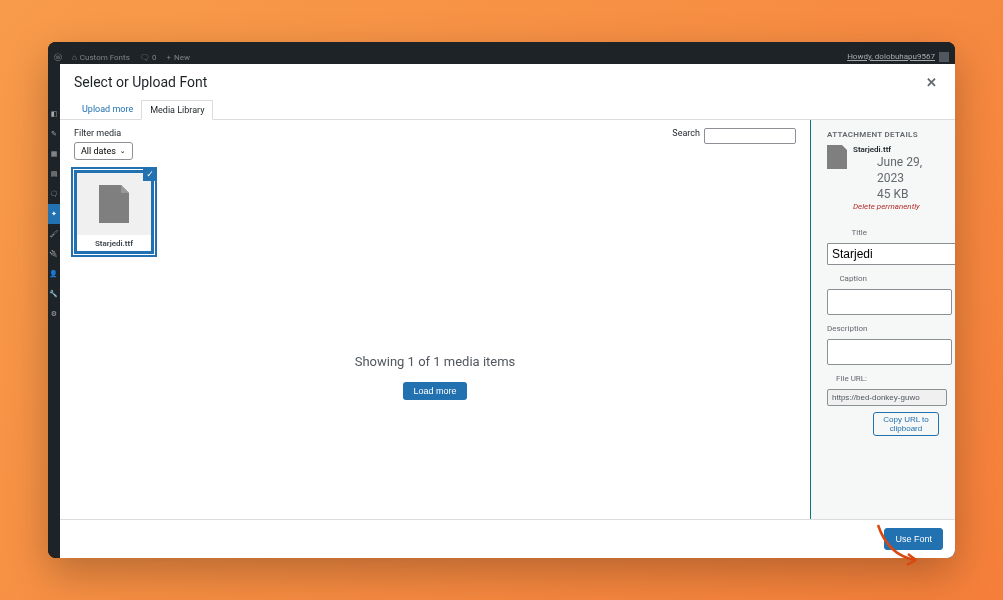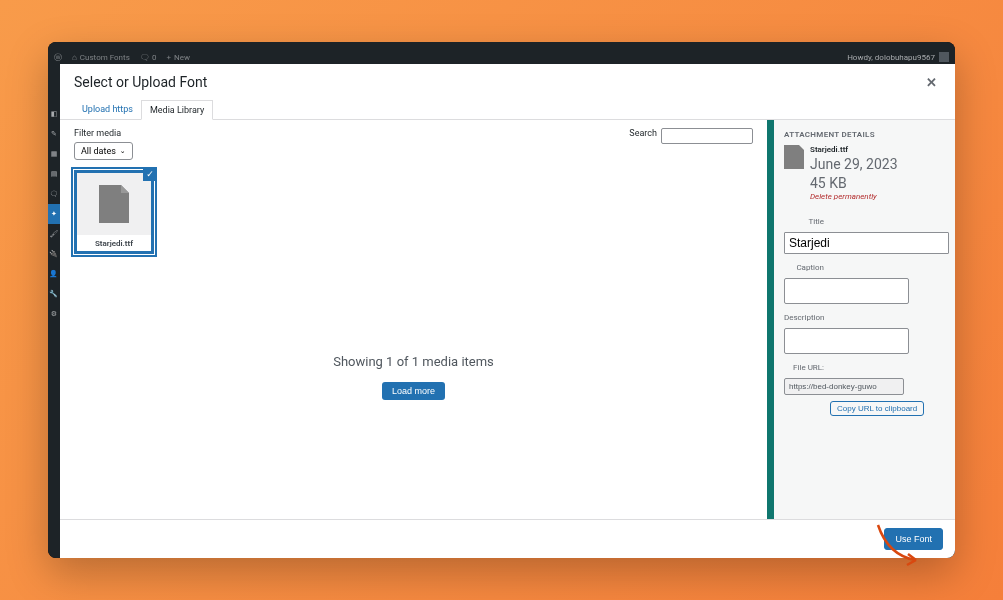--- a/index.html
+++ b/index.html
@@ -31,21 +31,21 @@
   background: #1d2327;
   display: flex;
   align-items: center;
   padding: 0 6px;
   font-size: 8px;
   color: #a7aaad;
   justify-content: space-between;
 }
 .adminbar-left { display: flex; align-items: center; gap: 10px; }
 .adminbar-item { display: flex; align-items: center; gap: 3px; opacity: 0.7; }
-.adminbar-right { display: flex; align-items: flex-end; gap: 4px; }
+.adminbar-right { display: flex; align-items: flex-start; gap: 4px; text-decoration: underline; }
 .wp-body { display: flex; height: calc(100% - 22px); }
 .wp-sidebar {
   width: 12px;
   background: #1d2327;
   display: flex;
   flex-direction: column;
   padding-top: 40px;
 }
 .sidebar-ic {
   width: 12px; height: 20px;
@@ -176,24 +176,24 @@
   background: #2271b1;
   color: #fff;
   border: none;
   border-radius: 3px;
   font-size: 9px;
   padding: 4px 10px;
   cursor: pointer;
 }
 
 .details-pane {
-  width: 188px;
-  border-left: 7px solid #0f766e;
+  width: 145px;
+  border-left: 1px solid #0f766e;
   background: #f6f7f7;
-  padding: 10px 10px;
+  padding: 10px 16px;
   font-size: 9px;
   overflow: hidden;
 }
 .details-heading {
   font-size: 8px;
   font-weight: 600;
   color: #646970;
   letter-spacing: 0.3px;
   margin-bottom: 6px;
 }
@@ -202,21 +202,21 @@
   width: 20px; height: 24px;
   background: #7f7f7f; position: relative; flex-shrink:0;
 }
 .file-icon-sm::before {
   content:''; position:absolute; right:0; top:0;
   border-style: solid; border-width: 0 5px 5px 0;
   border-color: transparent #f6f7f7 transparent transparent;
 }
 .att-meta div { line-height: 1.3; }
 .att-fname { font-weight: 600; font-size: 8px; color: #1d2327; }
-.att-date, .att-size { font-size: 14px; color: #646970; }
+.att-date, .att-size { font-size: 12px; color: #646970; margin-left: 24px; }
 .att-delete { font-size: 8px; color: #b32d2e; cursor: pointer; font-style: italic; }
 .field-row { display: flex; align-items: flex-start; margin-bottom: 6px; gap: 6px; flex-direction: column; }
 .field-label { width: 40px; text-align: right; font-size: 8px; color: #646970; padding-top: 3px; flex-shrink:0;}
 .field-input {
   flex: 1; border: 1px solid #8c8f94; border-radius: 1px;
   font-size: 12px; padding: 3px 4px; min-width: 0;
 }
 .field-ta {
   flex: 1; border: 1px solid #8c8f94; border-radius: 2px;
   font-size: 8px; padding: 3px 4px; height: 26px; resize: none; min-width:0;
@@ -300,21 +300,21 @@
     </div>
 
     <div class="wp-content">
       <div class="modal">
         <div class="modal-header">
           <div class="modal-title">Select or Upload Font</div>
           <div class="close-x">✕</div>
         </div>
 
         <div class="modal-tabs">
-          <div class="modal-tab">Upload https</div>
+          <div class="modal-tab">Upload more</div>
           <div class="modal-tab active">Media Library</div>
         </div>
 
         <div class="modal-body">
           <div class="media-main">
             <div class="toolbar-row">
               <div class="filter-block">
                 <span class="filter-label">Filter media</span>
                 <div class="filter-select">
                   <span>All dates</span>

